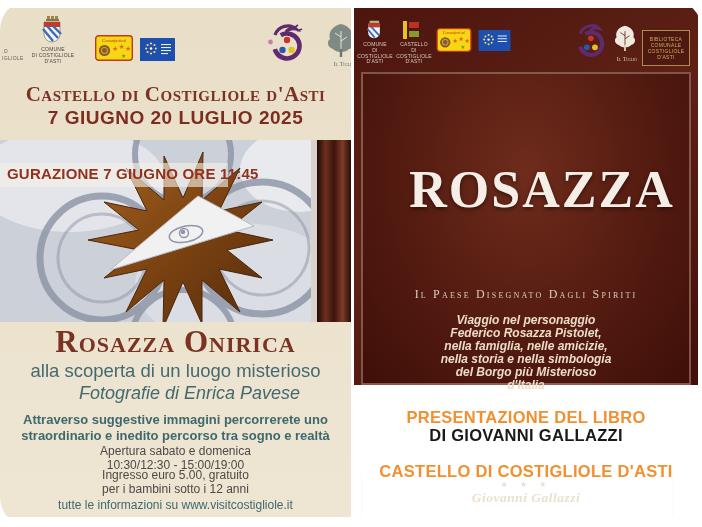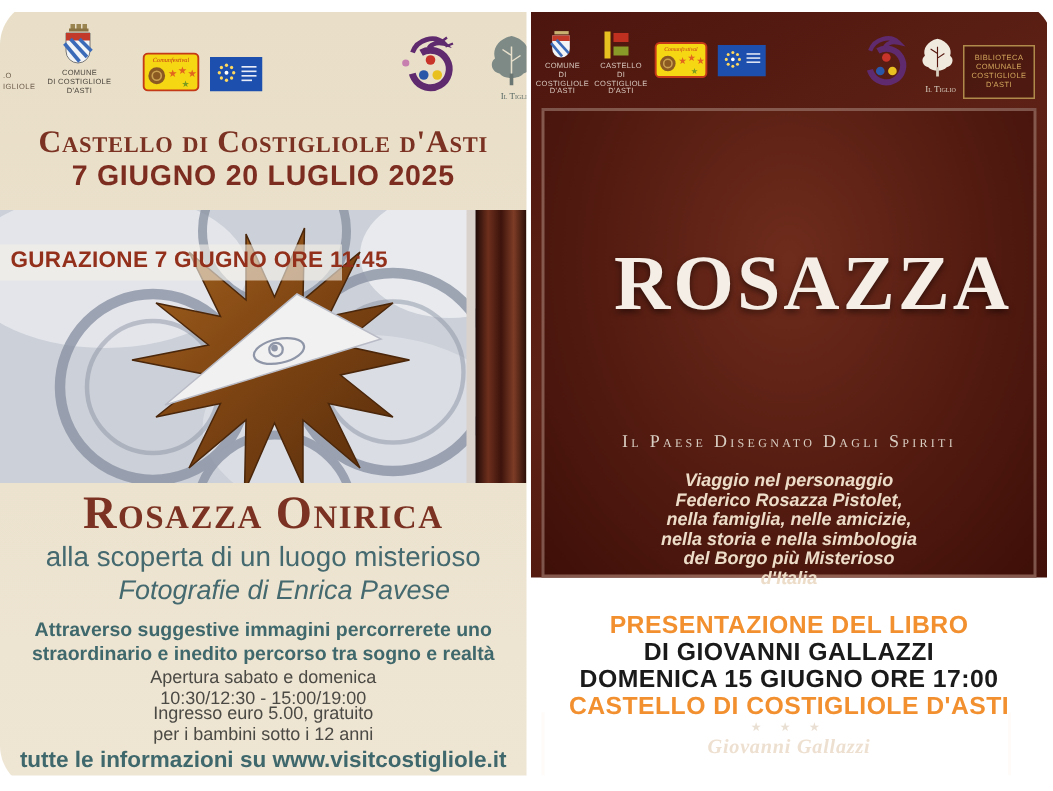--- a/index.html
+++ b/index.html
@@ -19,21 +19,21 @@
   #lp-photo{left:0;top:132px;width:351px;height:182px;}
   .inaug-band{left:0;top:23px;width:228px;height:24px;background:rgba(244,240,231,.62);}
   .inaug-text{left:7px;top:25px;font-size:15px;font-weight:bold;color:#93301c;letter-spacing:.2px;}
   .lp-event-title{top:316px;font-family:"Liberation Serif",serif;font-variant:small-caps;
     font-weight:700;font-size:31px;color:#7b3222;letter-spacing:1px;}
   .lp-subtitle{top:352px;font-size:18.5px;color:#44696e;}
   .lp-credit{top:375px;font-size:18px;font-style:italic;color:#44696e;margin-left:28px;}
   .lp-desc{top:404px;font-size:13px;font-weight:bold;color:#3f686c;line-height:16px;}
   .lp-hours{top:437px;font-size:12px;color:#4c4a45;line-height:13.5px;}
   .lp-price{top:461px;font-size:12px;color:#4c4a45;line-height:13.5px;}
-  .lp-info{top:490px;font-size:15px;font-weight:bold;color:#3f686c;}
+  .lp-info{top:490px;font-size:12px;font-weight:normal;color:#3f686c;}
 
   
   #right-poster{left:354px;top:8px;width:344px;height:509px;background:#ffffff;overflow:hidden;}
   #rp-maroon{left:0;top:0;width:344px;height:377px;
     background:linear-gradient(150deg,#4c150e 0%,#5e2115 45%,#420f09 100%);}
   #rp-cover{left:7px;top:64px;width:326px;height:309px;
     border:2px solid rgba(214,182,166,.42);
     background:radial-gradient(ellipse at 50% 32%,#6e2c1c 0%,#571d12 48%,#3e0f08 100%);}
   .rp-book-title{top:86px;font-family:"Liberation Serif",serif;font-size:52px;font-weight:bold;
     color:#f4eee6;letter-spacing:2px;text-shadow:0 2px 4px rgba(0,0,0,.5);padding-left:32px;}
@@ -294,21 +294,20 @@
           <span style="display:block">nella famiglia, nelle amicizie,</span>
           <span style="display:block">nella storia e nella simbologia</span>
           <span style="display:block">del Borgo più Misterioso</span>
           <span style="display:block">d'Italia</span>
         </div>
       </div>
     </div>
 
     <div class="abs ctr rp-pres rp-orange">PRESENTAZIONE DEL LIBRO</div>
     <div class="abs ctr rp-pres rp-black" style="top:398px">DI GIOVANNI GALLAZZI</div>
-    <div class="abs ctr rp-pres rp-black" style="top:416px">DOMENICA 15 GIUGNO ORE 17:00</div>
     <div class="abs ctr rp-pres rp-orange" style="top:434px">CASTELLO DI COSTIGLIOLE D'ASTI</div>
 
     <div id="rp-band" class="abs">
       <div class="abs ctr rp-stars">★ ★ ★</div>
       <div class="abs ctr rp-author">Giovanni Gallazzi</div>
     </div>
     <div class="abs band-stripe" style="left:7px"></div>
     <div class="abs band-stripe" style="left:318px"></div>
   </div>
 </div>

